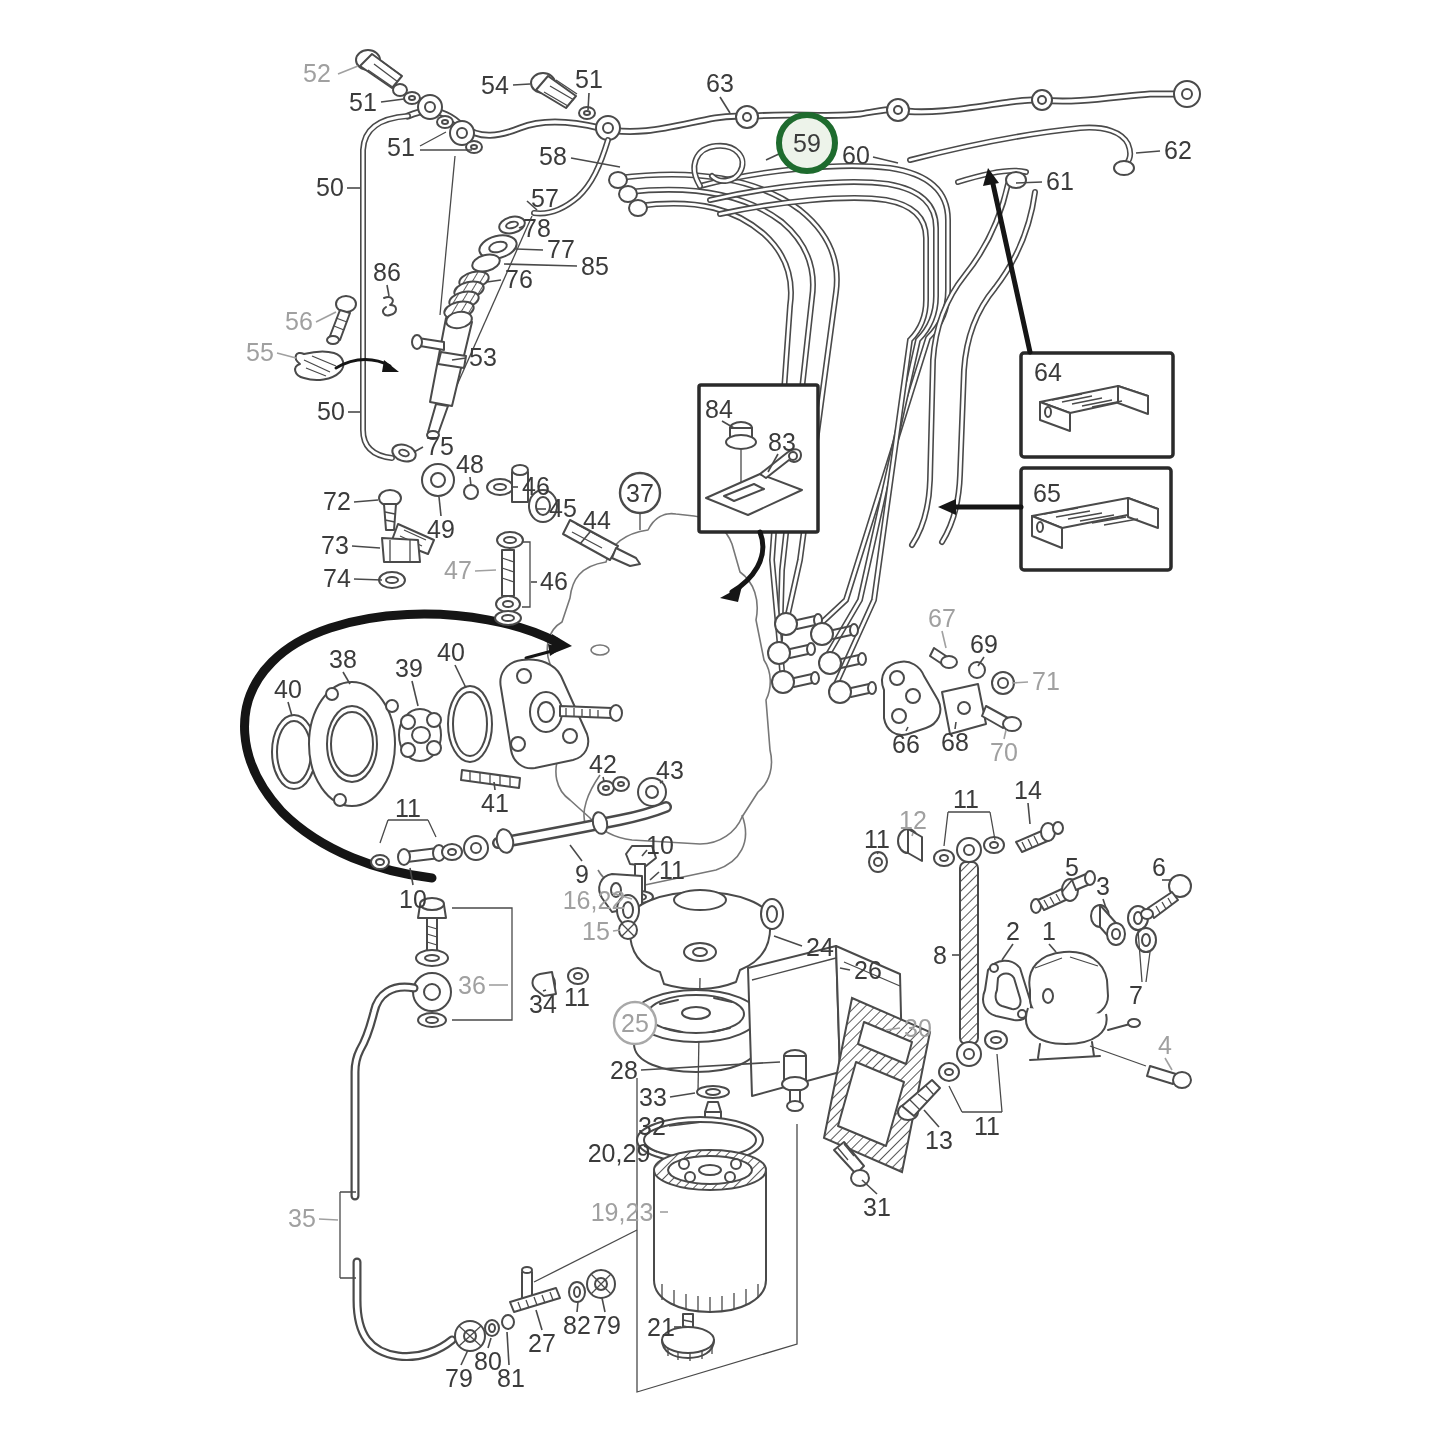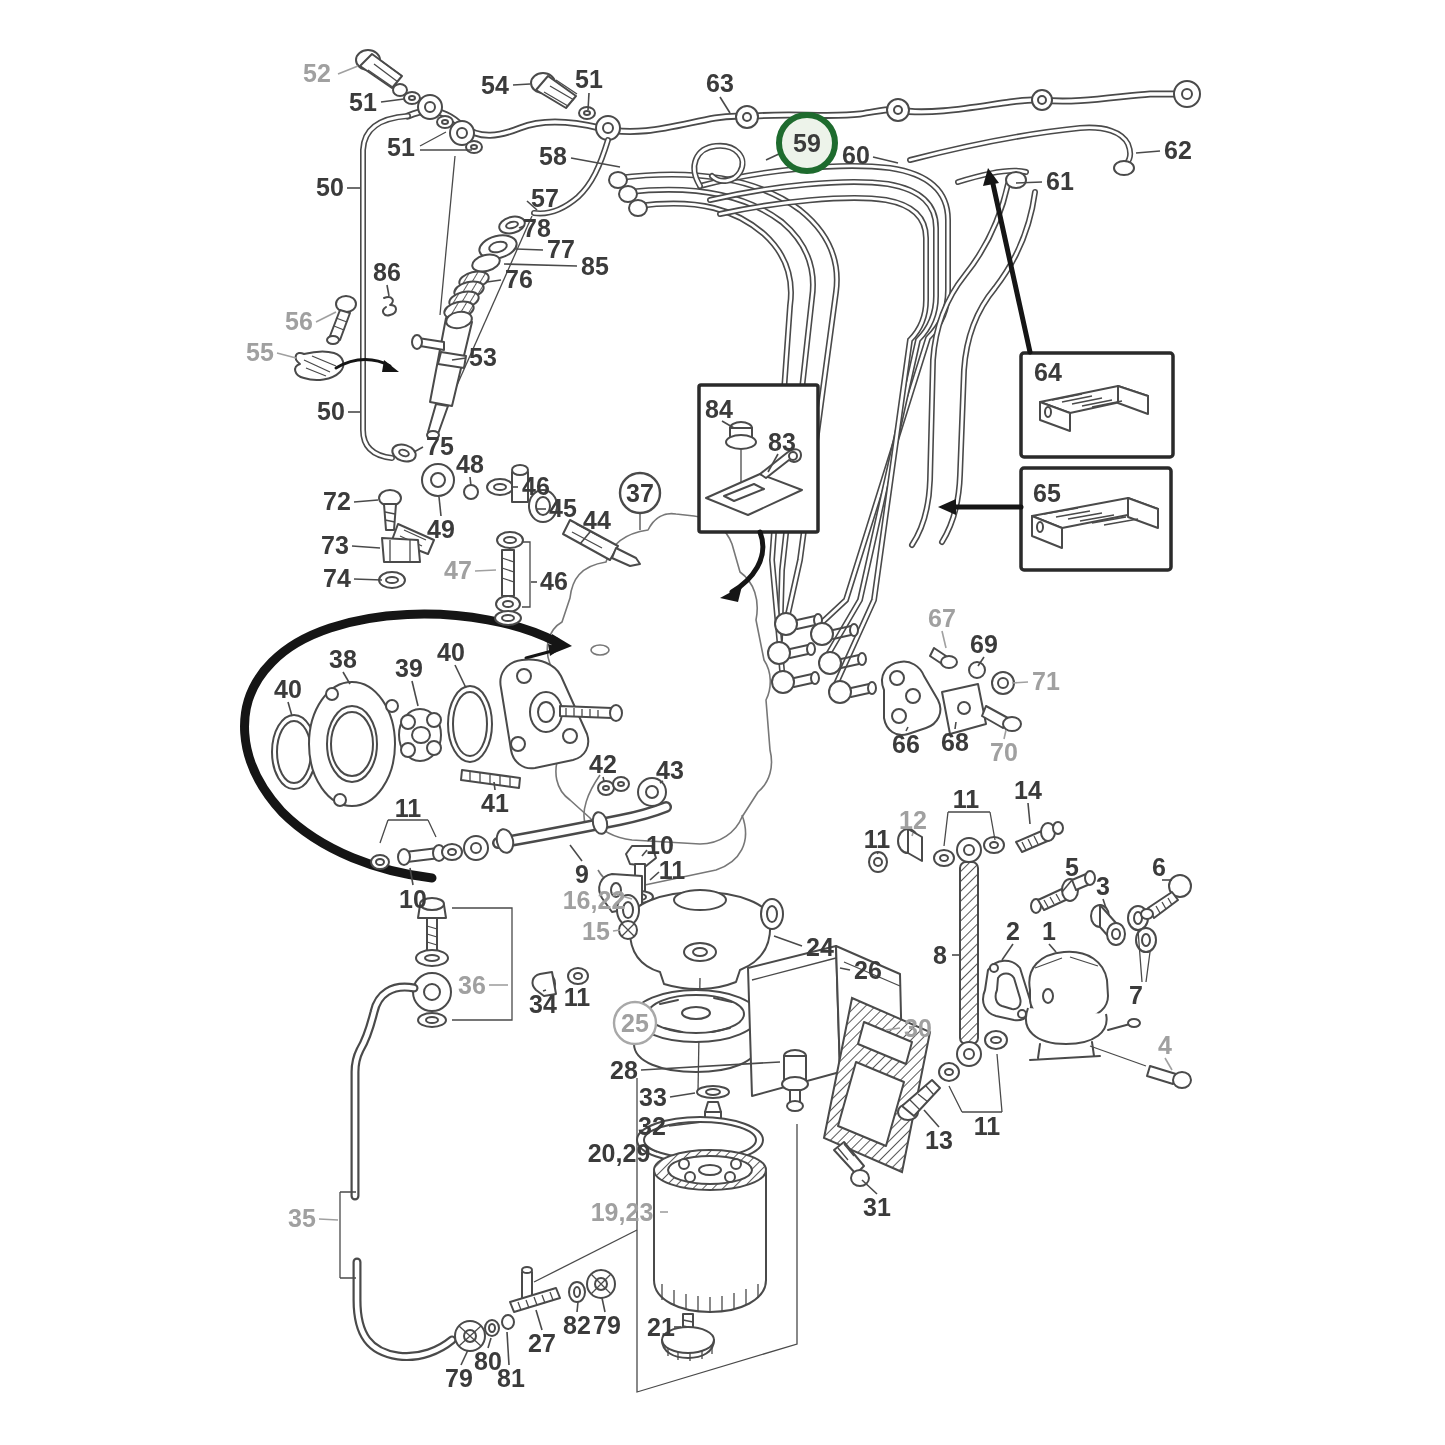--- a/index.html
+++ b/index.html
@@ -1,17 +1,17 @@
 <!DOCTYPE html>
 <html><head>
 <meta charset="utf-8">
 <style>
   html,body{margin:0;padding:0;background:#fff;}
   .page{position:relative;width:1252px;height:1445px;background:#fff;overflow:hidden;
-        font-family:"Liberation Sans",sans-serif;font-weight:bold;}
+        font-family:"Liberation Sans",sans-serif;}
   svg{position:absolute;left:0;top:0;}
   .ln{fill:none;stroke:#4a4a4a;stroke-width:2;stroke-linecap:round;stroke-linejoin:round;}
   .fw{fill:#fff;stroke:#4a4a4a;stroke-width:2;stroke-linejoin:round;}
   .tn{fill:none;stroke:#4a4a4a;stroke-width:1.3;}
   .lt{fill:none;stroke:#777;stroke-width:1.6;stroke-linejoin:round;}
   .ro{fill:none;stroke:#4a4a4a;stroke-width:7;stroke-linecap:round;}
   .ri{fill:none;stroke:#fff;stroke-width:3.4;stroke-linecap:round;}
   .po{fill:none;stroke:#4a4a4a;stroke-width:6;stroke-linecap:round;}
   .pi{fill:none;stroke:#fff;stroke-width:2.8;stroke-linecap:round;}
   .ho{fill:none;stroke:#4a4a4a;stroke-width:12;stroke-linecap:round;}

